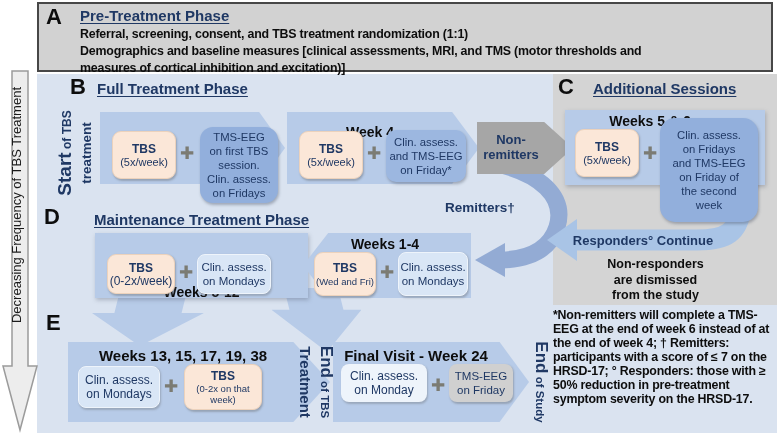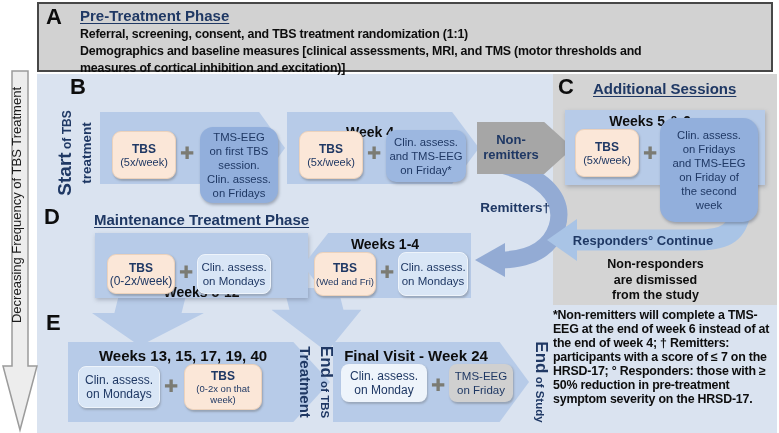--- a/index.html
+++ b/index.html
@@ -49,20 +49,21 @@
   </svg>
   <div class="abs rot" style="left:-111px;top:196px;width:258px;height:18px;transform:rotate(-90deg);font-size:13px;color:#1a1a1a;text-align:center;z-index:2;">Decreasing Frequency of TBS Treatment</div>
 
   <div id="panelA" class="abs"></div>
   <div class="abs plabel" style="left:46px;top:6px;z-index:3;">A</div>
   <div class="abs ptitle" style="left:80px;top:7px;z-index:3;">Pre-Treatment Phase</div>
   <div class="abs atext" style="left:80px;top:26px;width:660px;z-index:3;">Referral, screening, consent, and TBS treatment randomization (1:1)</div>
   <div class="abs atext" style="left:80px;top:43px;width:620px;z-index:3;">Demographics and baseline measures [clinical assessments, MRI, and TMS (motor thresholds and measures of cortical inhibition and excitation)]</div>
 
   <div class="abs plabel" style="left:70px;top:76px;z-index:3;">B</div>
+  <div class="abs ptitle" style="left:97px;top:80px;z-index:3;">Full Treatment Phase</div>
 
   <div class="abs rot" style="left:20px;top:133px;width:110px;height:40px;transform:rotate(-90deg);text-align:center;z-index:3;color:#1f3864;line-height:20px;">
     <div><span style="font-size:19px;font-weight:800;">Start</span><span style="font-size:12px;font-weight:bold;"> of TBS</span></div>
     <div style="font-size:13.5px;font-weight:800;">treatment</div>
   </div>
 
   <svg class="abs" style="left:448px;top:152px;z-index:1;" width="132" height="125" viewBox="0 0 132 125">
     <path d="M 40 10 C 94 20 118 46 109 75 C 102 97 82 107 54 108" stroke="#93abd4" stroke-width="17" fill="none"></path>
     <polygon points="27,108 57,91 57,125" fill="#93abd4"></polygon>
   </svg>
@@ -86,21 +87,21 @@
     <div class="t2">(5x/week)</div>
   </div>
   <div class="abs plus" style="left:367px;top:145px;z-index:3;">✚</div>
   <div class="abs assess-dark" style="left:386px;top:130px;width:80px;height:52px;border-radius:10px;background:#9cb7e0;z-index:3;">Clin. assess.
 and TMS-EEG
 on Friday*</div>
 
   <div class="abs arrow-gray" style="left:477px;top:122px;width:96px;height:52px;z-index:2;"></div>
   <div class="abs pre blab" style="left:477px;top:132px;width:68px;text-align:center;font-size:13px;line-height:15px;z-index:3;">Non-
 remitters</div>
-  <div class="abs blab" style="left:445px;top:200px;width:105px;text-align:right;font-size:13.5px;z-index:3;">Remitters†</div>
+  <div class="abs blab" style="left:445px;top:200px;width:105px;text-align:left;font-size:13.5px;z-index:3;">Remitters†</div>
 
   <div class="abs plabel" style="left:558px;top:76px;z-index:3;">C</div>
   <div class="abs ptitle" style="left:593px;top:80px;z-index:3;">Additional Sessions</div>
   <div class="abs rect-blue" style="left:565px;top:110px;width:200px;height:75px;z-index:2;"></div>
   <div class="abs whead" style="left:565px;top:113px;width:170px;z-index:3;">Weeks 5 &amp; 6</div>
   <div class="abs tbs" style="left:575px;top:129px;width:62px;height:46px;z-index:3;">
     <div class="t1">TBS</div>
     <div class="t2">(5x/week)</div>
   </div>
   <div class="abs plus" style="left:643px;top:145px;z-index:3;">✚</div>
@@ -144,21 +145,21 @@
   <div class="abs plus" style="left:380px;top:264px;z-index:3;">✚</div>
   <div class="abs assess-light" style="left:398px;top:252px;width:68px;height:42px;z-index:3;">Clin. assess.
 on Mondays</div>
 
   <div class="abs arrow-down" style="left:90px;top:296px;width:112px;height:50px;transform:skewX(-14deg);z-index:1;"></div>
   <div class="abs arrow-down" style="left:274px;top:288px;width:90px;height:64px;transform:skewX(14deg);z-index:1;"></div>
 
   <div class="abs plabel" style="left:46px;top:312px;z-index:3;">E</div>
 
   <div class="abs arrow-r" style="left:68px;top:342px;width:262px;height:80px;z-index:2;"></div>
-  <div class="abs whead-lg" style="left:68px;top:347px;width:230px;z-index:3;">Weeks 13, 15, 17, 19, 40</div>
+  <div class="abs whead-lg" style="left:68px;top:347px;width:230px;z-index:3;">Weeks 13, 15, 17, 19, 38</div>
   <div class="abs assess-light" style="left:78px;top:366px;width:80px;height:40px;font-size:12px;z-index:3;">Clin. assess.
 on Mondays</div>
   <div class="abs plus" style="left:164px;top:378px;z-index:3;">✚</div>
   <div class="abs tbs" style="left:184px;top:364px;width:76px;height:44px;z-index:3;">
     <div class="t1">TBS</div>
     <div class="t2 pre" style="font-size:9.5px;line-height:11px;">(0-2x on that
 week)</div>
   </div>
 
   <div class="abs rot" style="left:271px;top:362px;width:90px;height:40px;transform:rotate(90deg);text-align:center;color:#1f3864;line-height:20px;z-index:3;">

